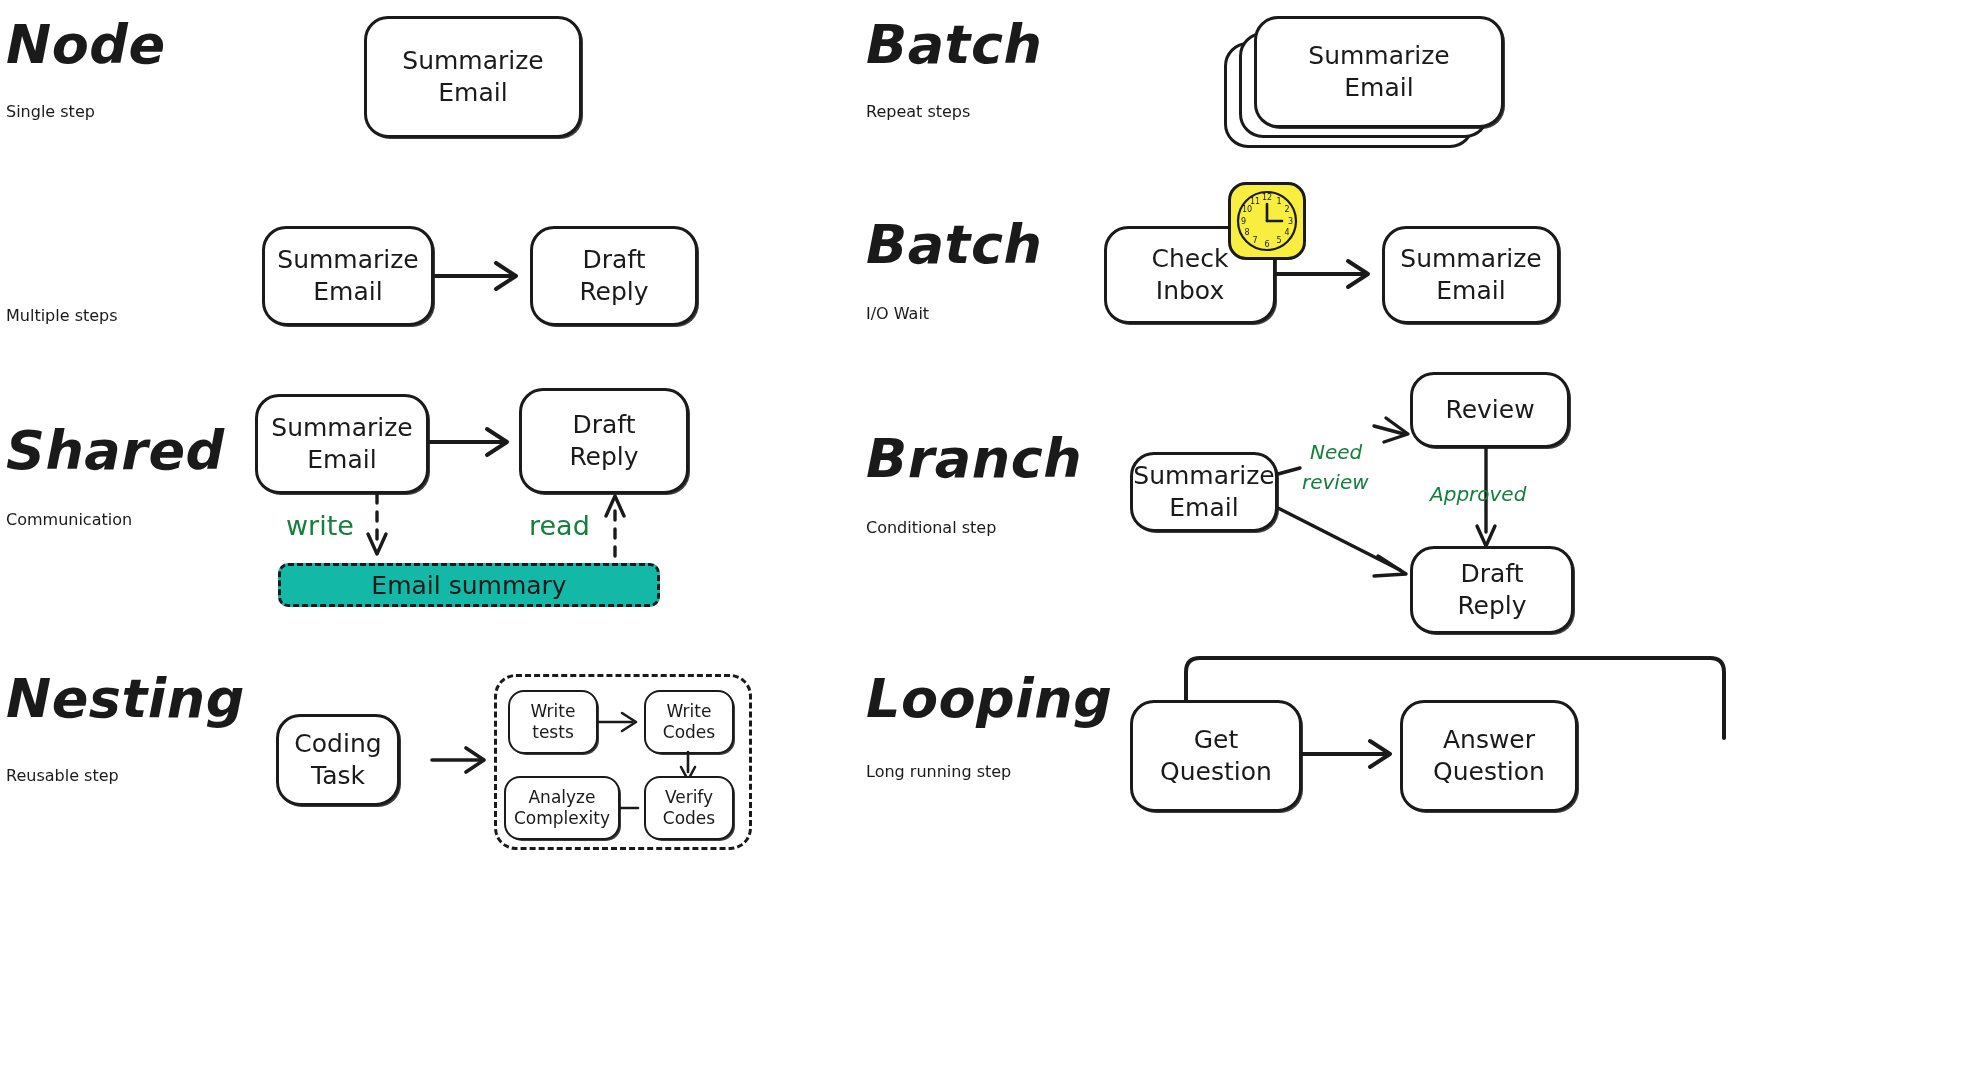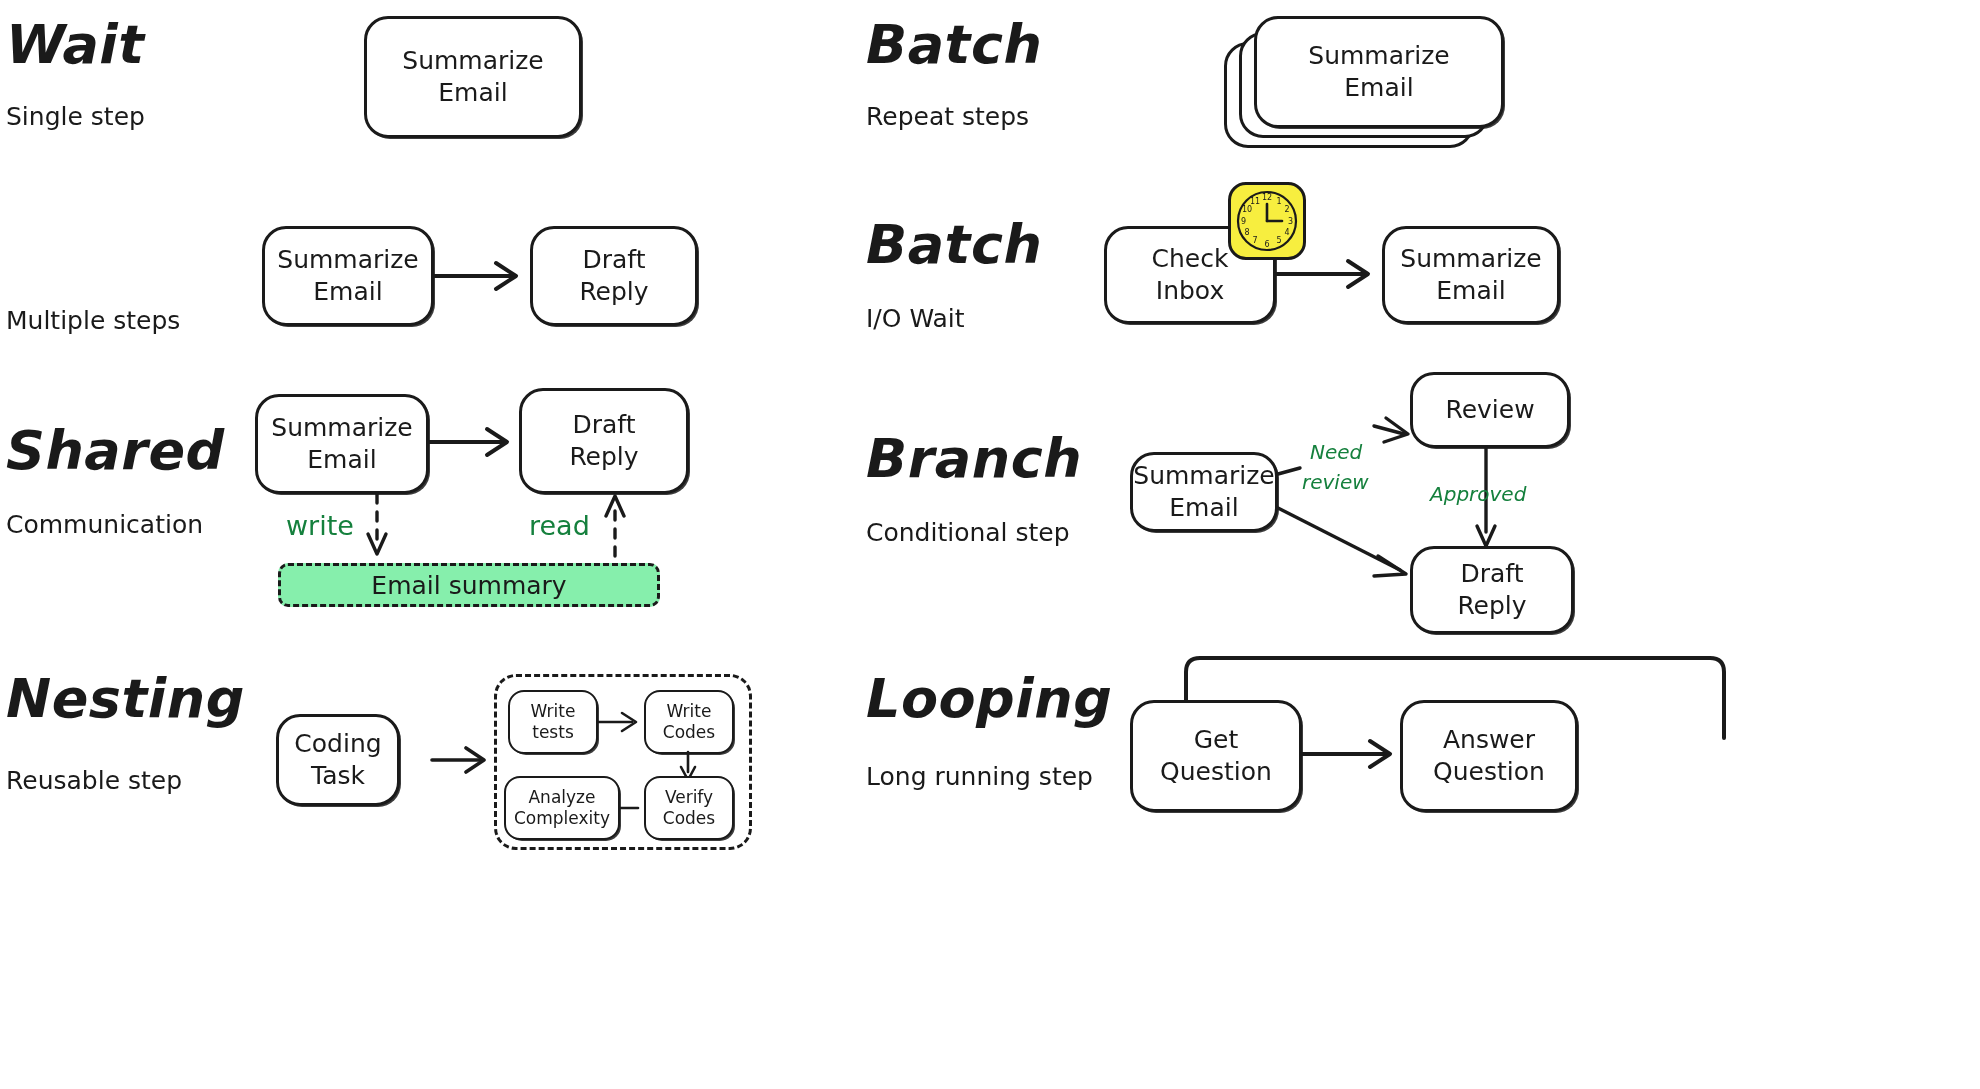--- a/index.html
+++ b/index.html
@@ -19,21 +19,21 @@
     font-style: italic;
     font-size: 54px;
     color: #1a1a1a;
     letter-spacing: 0.5px;
     white-space: nowrap;
     line-height: 1;
   }
   .concept-sub {
     position: absolute;
     font-family: "DejaVu Sans", sans-serif;
-    font-size: 25px;
+    font-size: 16px;
     color: #1a1a1a;
     white-space: nowrap;
     line-height: 1;
   }
   .edge-label {
     position: absolute;
     font-family: "DejaVu Sans", sans-serif;
     font-size: 25px;
     color: #15803d;
     white-space: nowrap;
@@ -73,21 +73,21 @@
     position: absolute;
     border: 3px solid #1a1a1a;
     border-radius: 24px;
     background: #ffffff;
   }
 
   .dashed-box {
     position: absolute;
     border: 3.5px dashed #1a1a1a;
     border-radius: 10px;
-    background: #86efac;
+    background: #14b8a6;
     display: flex;
     align-items: center;
     justify-content: center;
     font-family: "DejaVu Sans", sans-serif;
     font-size: 25px;
     color: #1a1a1a;
   }
   .dashed-group {
     position: absolute;
     border: 3px dashed #1a1a1a;
@@ -106,21 +106,21 @@
   }
 
   svg.wire { position: absolute; overflow: visible; pointer-events: none; }
   svg.wire path, svg.wire line, svg.wire polyline { fill: none; stroke: #1a1a1a; }
 </style>
 </head>
 <body>
 
 <div class="canvas">
 
-  <div class="concept-title" style="left:6px; top:18px;">Wait</div>
+  <div class="concept-title" style="left:6px; top:18px;">Node</div>
   <div class="concept-sub" style="left:6px; top:104px;">Single step</div>
 
   <div class="node" style="left:364px; top:16px; width:218px; height:122px;">
     <div>
       <span class="lbl">Summarize</span>
       <span class="lbl">Email</span>
     </div>
   </div>
 
   <div class="concept-title" style="left:866px; top:18px;">Batch</div>

